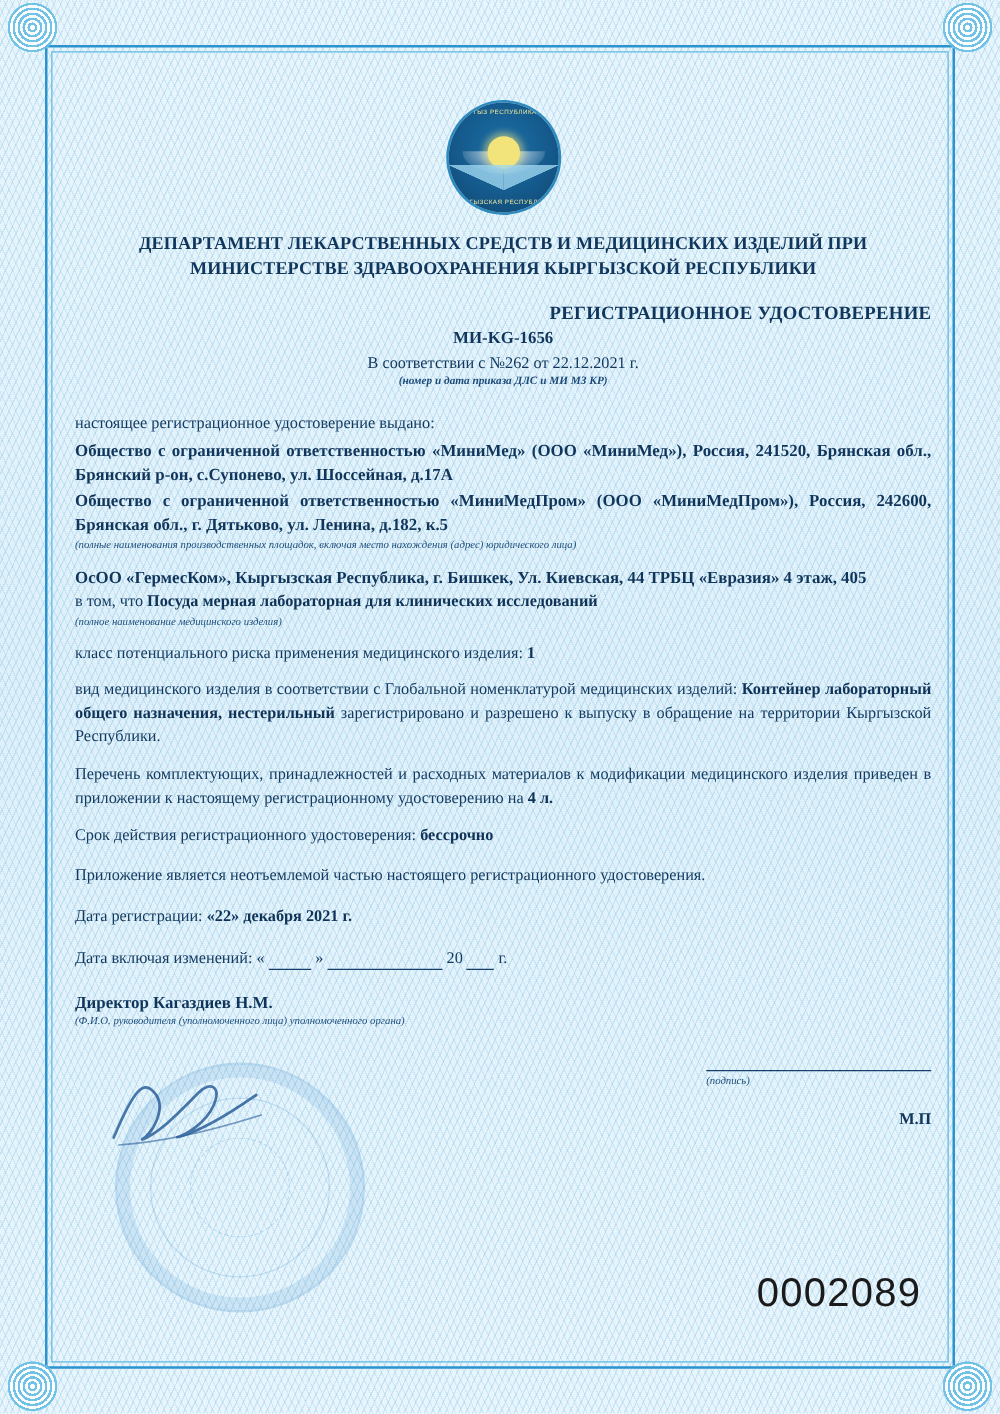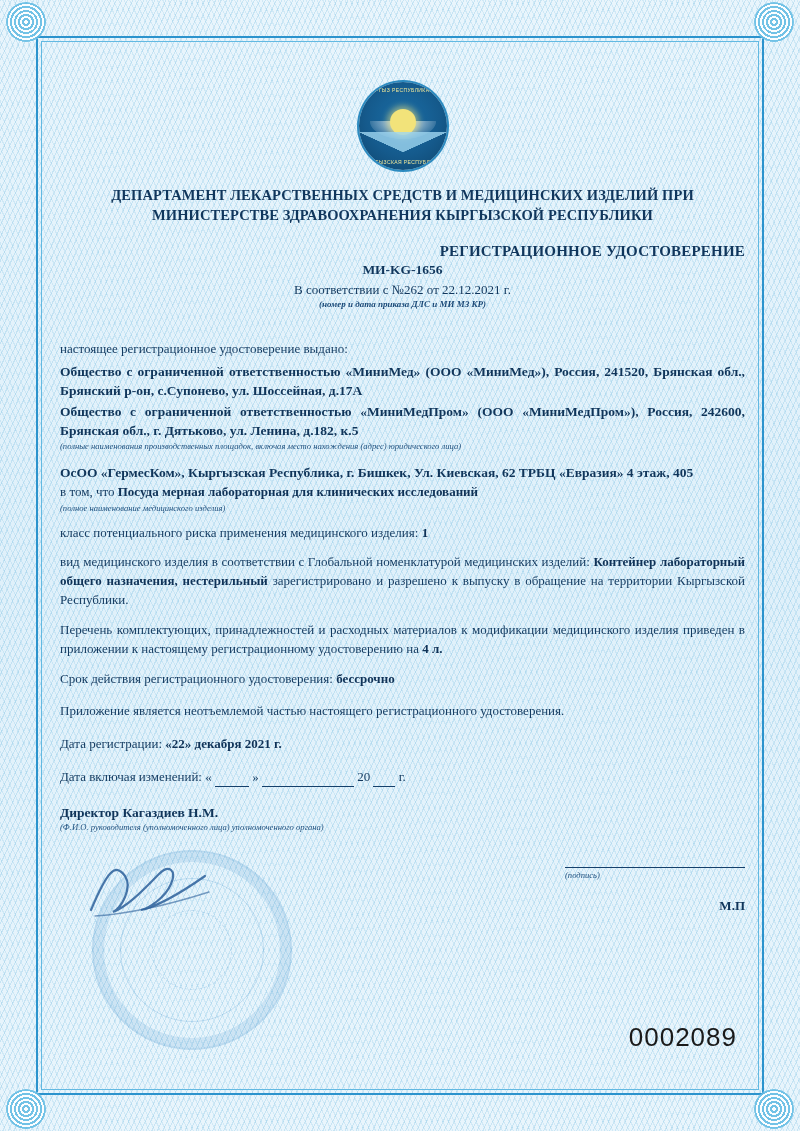--- a/index.html
+++ b/index.html
@@ -164,21 +164,21 @@
     font-size: 13px;
     color: #10365c;
     margin-bottom: 1px;
   }
   .order-caption {
     text-align: center;
     font-size: 9px;
     font-style: italic;
     font-weight: bold;
     color: #1b4a78;
-    margin-bottom: 31px;
+    margin-bottom: 20px;
   }
 
   
   .body-text {
     font-size: 13px;
     line-height: 1.4;
     color: #12395f;
     margin-bottom: 8px;
     text-align: justify;
   }
@@ -280,21 +280,21 @@
     left: 58px; top: 58px; right: 58px; bottom: 58px;
     border-radius: 50%;
     border: 1px dashed rgba(60,140,200,0.40);
   }
 
   
   .serial {
     position: absolute;
     right: 8px;
     bottom: 18px;
-    font-size: 26px;
+    font-size: 32px;
     font-family: "Liberation Sans", sans-serif;
     color: #1a1a1a;
     letter-spacing: 1px;
   }
 
   .blank-rule {
     display: inline-block;
     border-bottom: 1px solid #15406b;
     vertical-align: bottom;
   }
@@ -338,21 +338,21 @@
     <div class="order-line">В соответствии с №262 от 22.12.2021 г.</div>
     <div class="order-caption">(номер и дата приказа ДЛС и МИ МЗ КР)</div>
 
     <div class="body-text lead">настоящее регистрационное удостоверение выдано:</div>
 
     <div class="strong-block">Общество с ограниченной ответственностью «МиниМед» (ООО «МиниМед»), Россия, 241520, Брянская обл., Брянский р-он, с.Супонево, ул. Шоссейная, д.17А</div>
 
     <div class="strong-block">Общество с ограниченной ответственностью «МиниМедПром» (ООО «МиниМедПром»), Россия, 242600, Брянская обл., г. Дятьково, ул. Ленина, д.182, к.5</div>
     <div class="caption">(полные наименования производственных площадок, включая место нахождения (адрес) юридического лица)</div>
 
-    <div class="strong-block">ОсОО «ГермесКом», Кыргызская Республика, г. Бишкек, Ул. Киевская, 62 ТРБЦ «Евразия» 4 этаж, 405</div>
+    <div class="strong-block">ОсОО «ГермесКом», Кыргызская Республика, г. Бишкек, Ул. Киевская, 44 ТРБЦ «Евразия» 4 этаж, 405</div>
 
     <div class="p-block" style="margin-bottom:1px;">
       <span>в том, что</span>
       <b>Посуда мерная лабораторная для клинических исследований</b>
     </div>
     <div class="caption tight">(полное наименование медицинского изделия)</div>
 
     <div class="p-block">
       <span>класс потенциального риска применения медицинского изделия:</span>
       <b>1</b>

